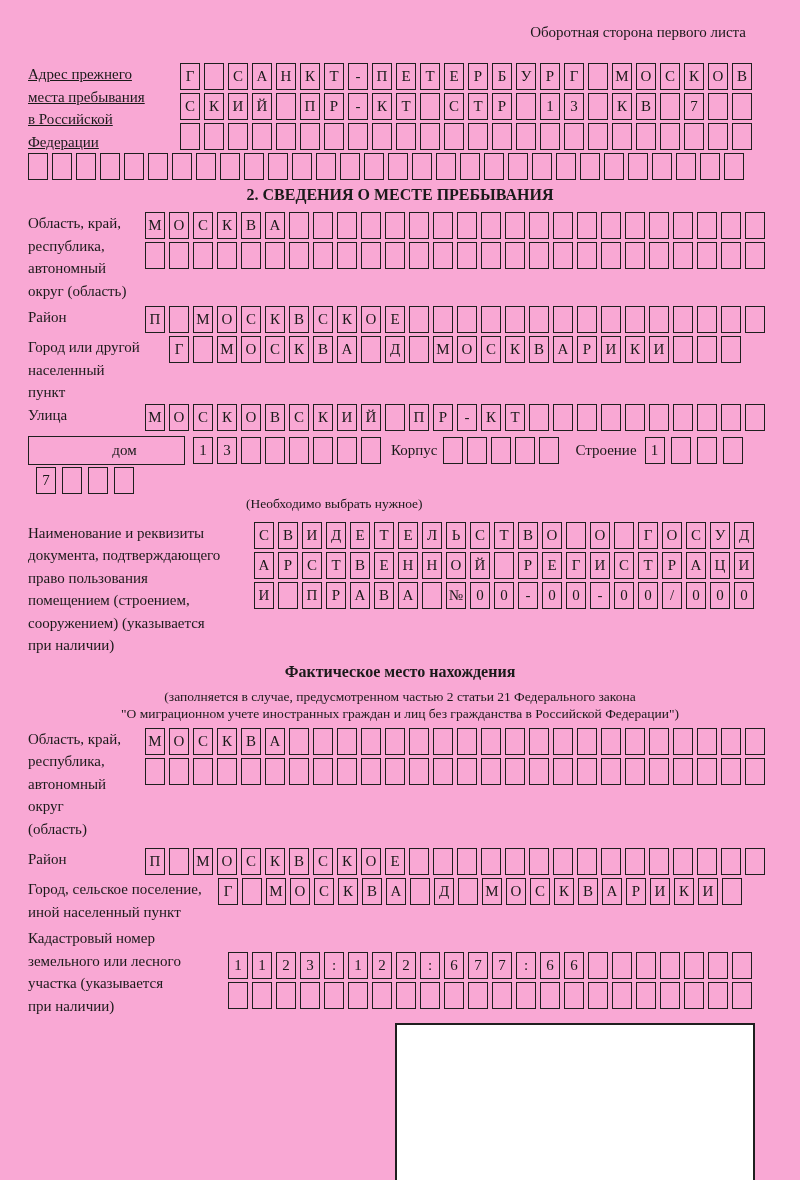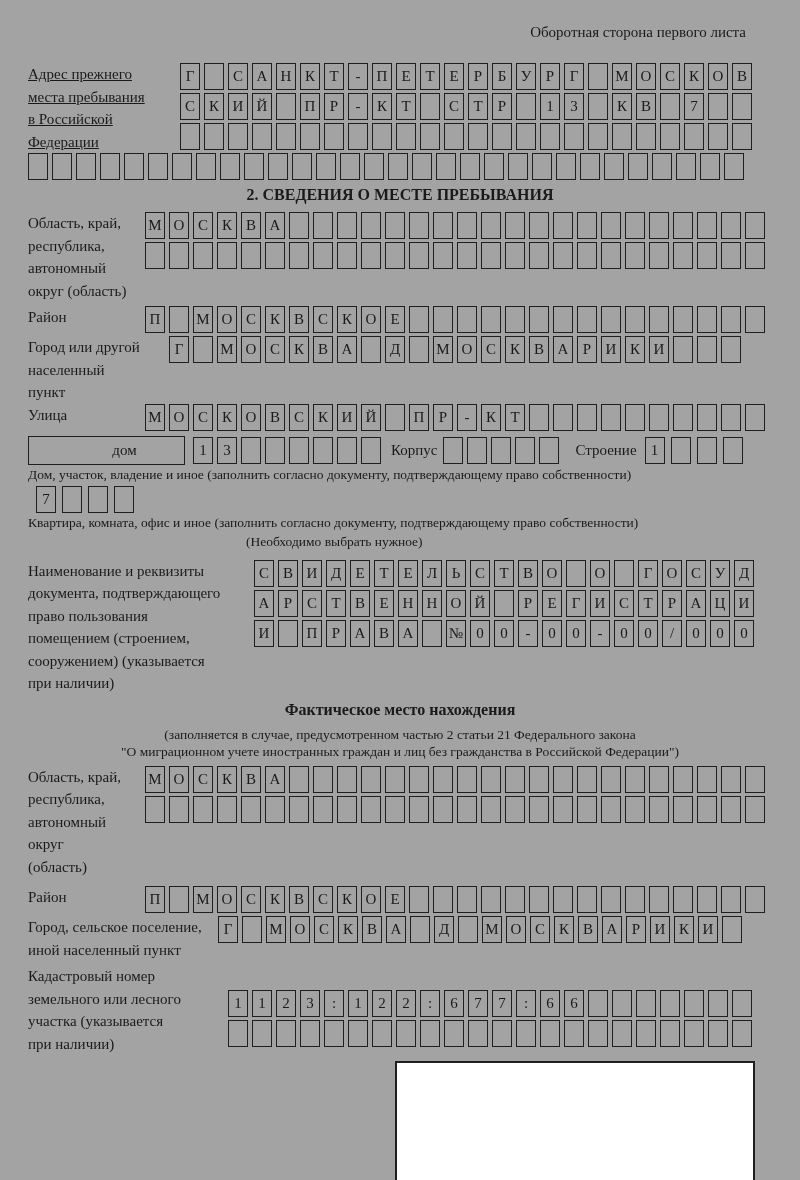--- a/index.html
+++ b/index.html
@@ -2,21 +2,21 @@
 <html><head>
 <meta charset="utf-8">
 <style>
   * { margin:0; padding:0; box-sizing:border-box; }
   html,body { background:#fff; }
   body {
     width:800px; height:1180px;
     font-family:"Liberation Serif", serif;
     color:#1a1a1a;
   }
-  .page { width:800px; height:1180px; padding:20px 28px 0 28px; overflow:hidden; background:#a3a3a3; }
+  .page { width:800px; height:1180px; padding:20px 28px 0 28px; overflow:hidden; background:#f9a8d4; }
 
   .header { text-align:right; font-size:15px; padding:4px 26px 0 0; }
 
   .frow { display:flex; align-items:flex-start; }
   .label { font-size:15px; line-height:22.5px; white-space:pre-line; flex:none; }
   .rows { display:flex; flex-direction:column; }
   .boxrow { display:flex; margin-bottom:3px; }
   .box {
     flex:none; width:20px; height:27px;
     border:1.8px solid #1f1f1f; margin-right:4px;
@@ -381,31 +381,29 @@
         <div class="box"></div>
       </div>
     <div class="inline-label stro-lbl">Строение</div>
     <div class="boxrow gap6" style="margin-bottom:0;">
         <div class="box">1</div>
         <div class="box"></div>
         <div class="box"></div>
         <div class="box"></div>
       </div>
   </div>
-  <div class="cap">Дом, участок, владение и иное (заполнить согласно документу, подтверждающему право собственности)</div>
 
   <div class="frow kvartira-row">
     <div class="boxrow gap6 dom-gap">
         <div class="box">7</div>
         <div class="box"></div>
         <div class="box"></div>
         <div class="box"></div>
       </div>
   </div>
-  <div class="cap">Квартира, комната, офис и иное (заполнить согласно документу, подтверждающему право собственности)</div>
 
   <div class="choose-note">(Необходимо выбрать нужное)</div>
 
   <div class="frow doc-block">
     <div class="label lw226">Наименование и реквизиты
 документа, подтверждающего
 право пользования
 помещением (строением,
 сооружением) (указывается
 при наличии)</div>

